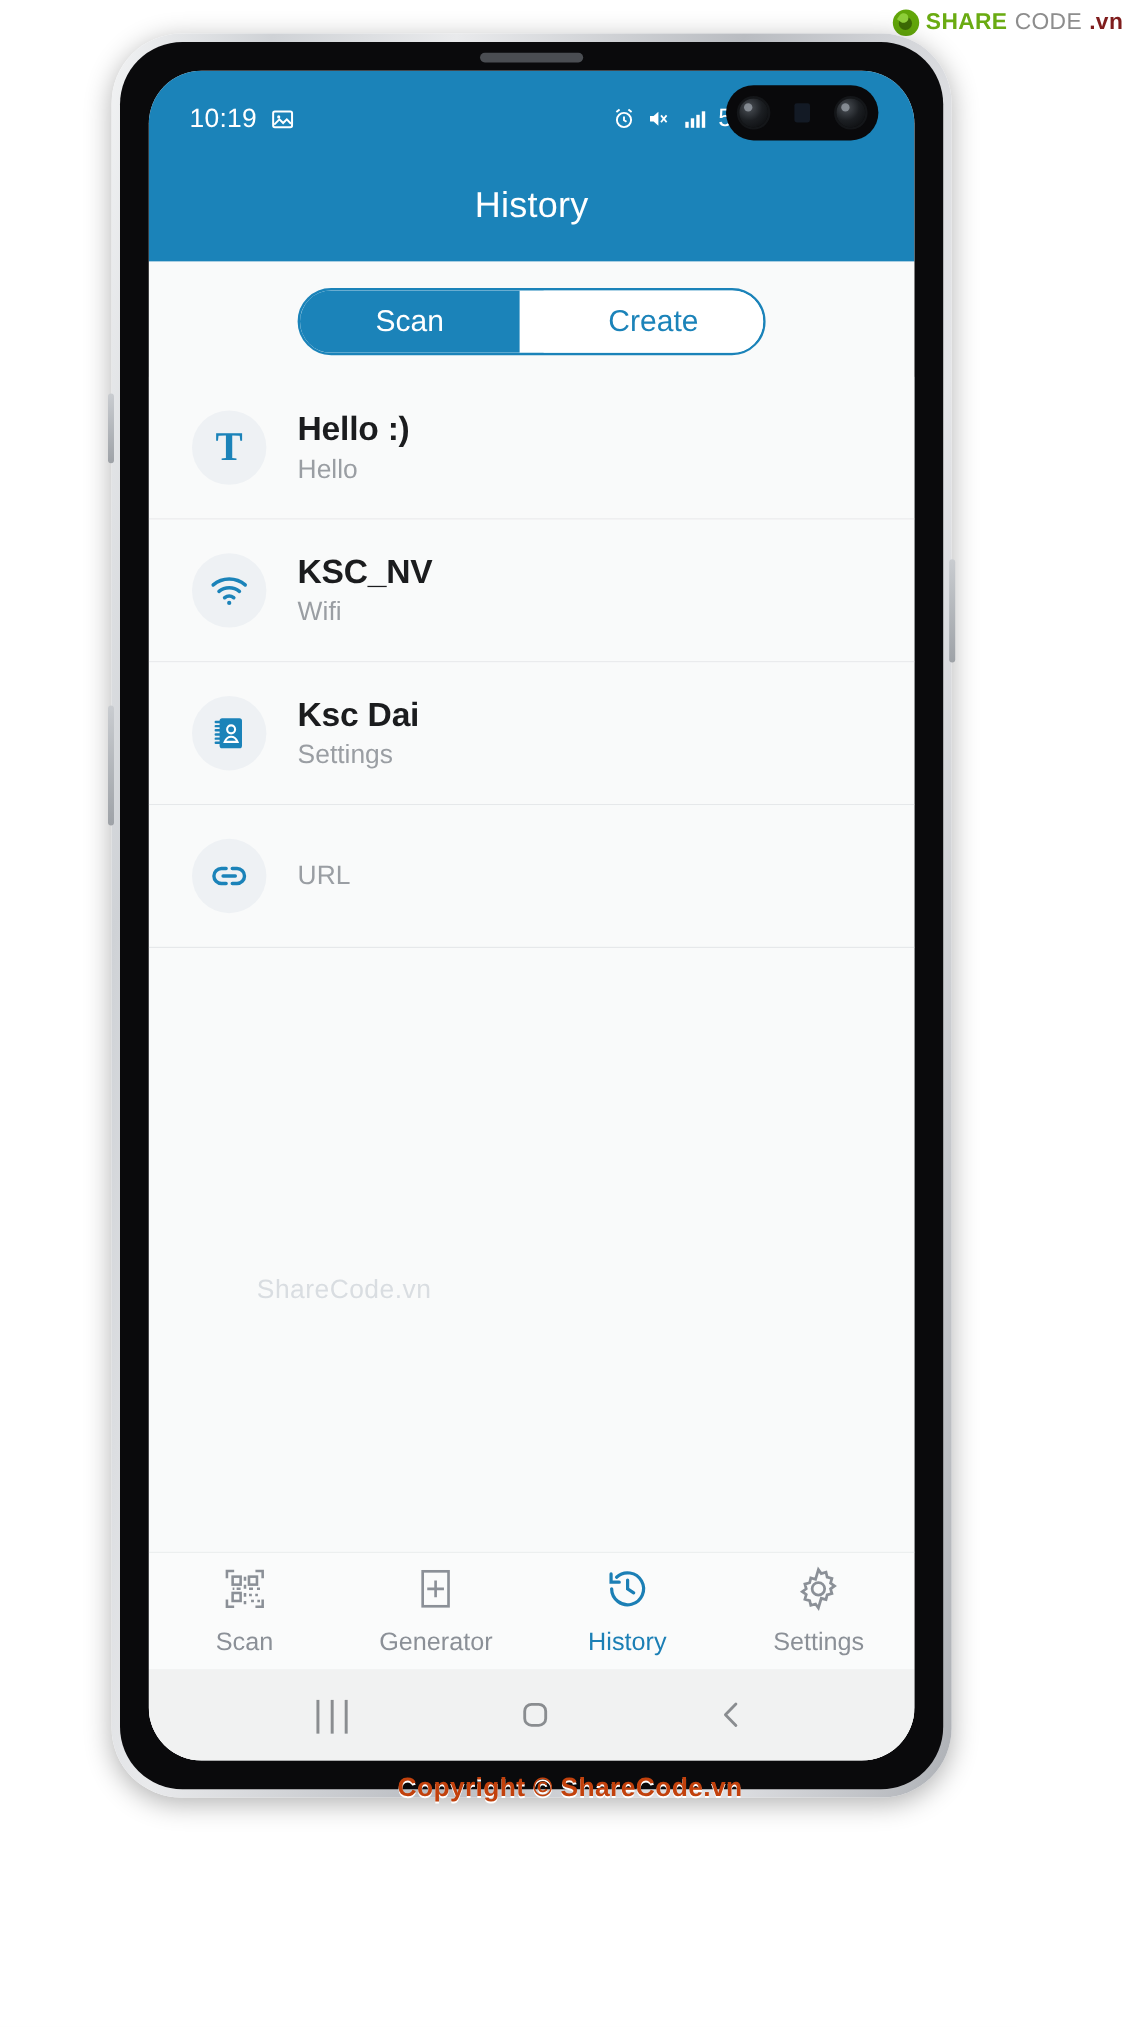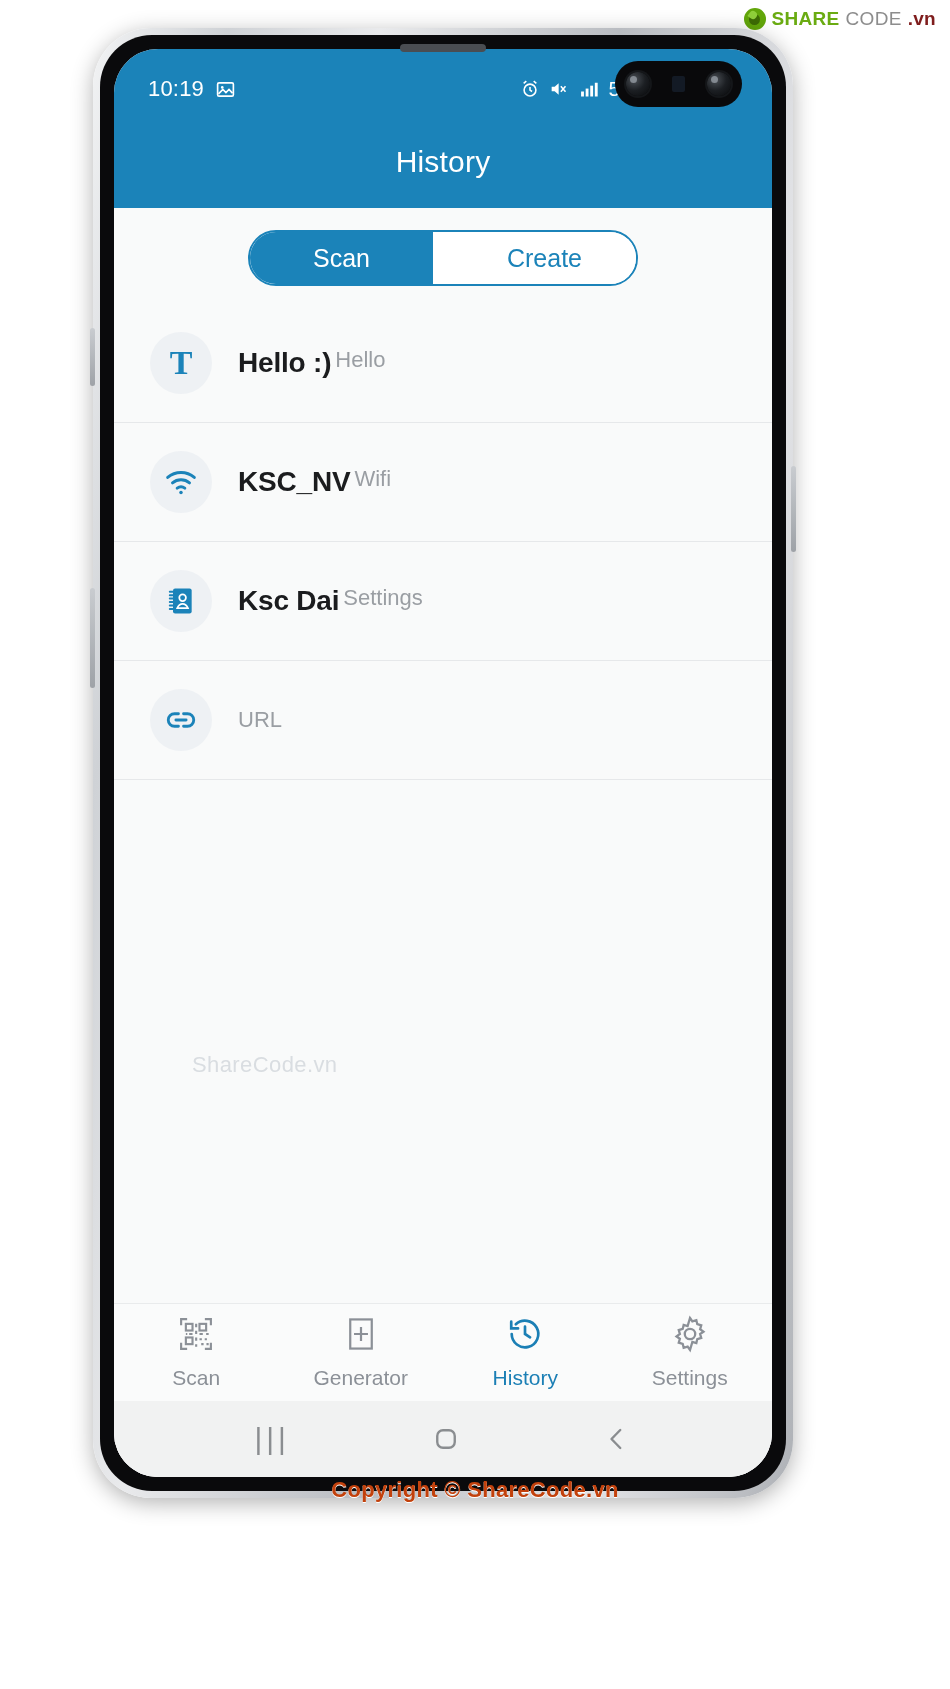--- a/index.html
+++ b/index.html
@@ -38,21 +38,21 @@
   .phone{
     position:absolute;left:93px;top:28px;
     width:700px;height:1470px;
     border-radius:58px;
     background:linear-gradient(100deg,#f2f3f4 0%,#cfd2d6 14%,#e9eaec 30%,#b9bcc1 55%,#e4e5e8 78%,#aeb1b6 100%);
     box-shadow:0 5px 22px rgba(0,0,0,.30);
     padding:7px;box-sizing:border-box;
   }
   .phone-inner{
     width:100%;height:100%;border-radius:52px;
-    background:#0a0a0c;padding:14px;box-sizing:border-box;
+    background:#0a0a0c;padding:24px;box-sizing:border-box;
     position:relative;
   }
   .screen{
     width:100%;height:100%;border-radius:44px;overflow:hidden;
     background:#f7f8f9;position:relative;
     display:flex;flex-direction:column;
   }
   
   .earpiece{
     position:absolute;left:50%;top:9px;transform:translateX(-50%);
@@ -140,28 +140,28 @@
   .row-ic{
     width:62px;height:62px;border-radius:50%;
     background:#eef1f4;flex:0 0 auto;
     display:flex;align-items:center;justify-content:center;
     margin-right:26px;
   }
   .row-ic .t-glyph{
     font-family:"Liberation Serif",serif;font-weight:bold;
     font-size:34px;color:#1b83b9;line-height:1;
   }
-  .row-txt{display:flex;flex-direction:row;gap:4px;min-width:0;}
+  .row-txt{display:flex;flex-direction:column;gap:4px;min-width:0;}
   .row-title{font-size:28px;color:#1b1c1e;font-weight:bold;letter-spacing:-.2px;}
   .row-sub{font-size:22px;color:#9a9ea3;}
 
   
   .empty{flex:1 1 auto;position:relative;background:#f9fafa;min-height:0;}
   .wm{
-    position:absolute;left:78px;top:272px;
+    position:absolute;left:90px;top:272px;
     font-size:22px;color:#d9dde1;letter-spacing:.4px;
   }
 
   
   .tabs{
     flex:0 0 auto;height:97px;background:#fafbfb;
     border-top:1px solid #e9ebec;
     display:flex;align-items:center;
   }
   .tab{

